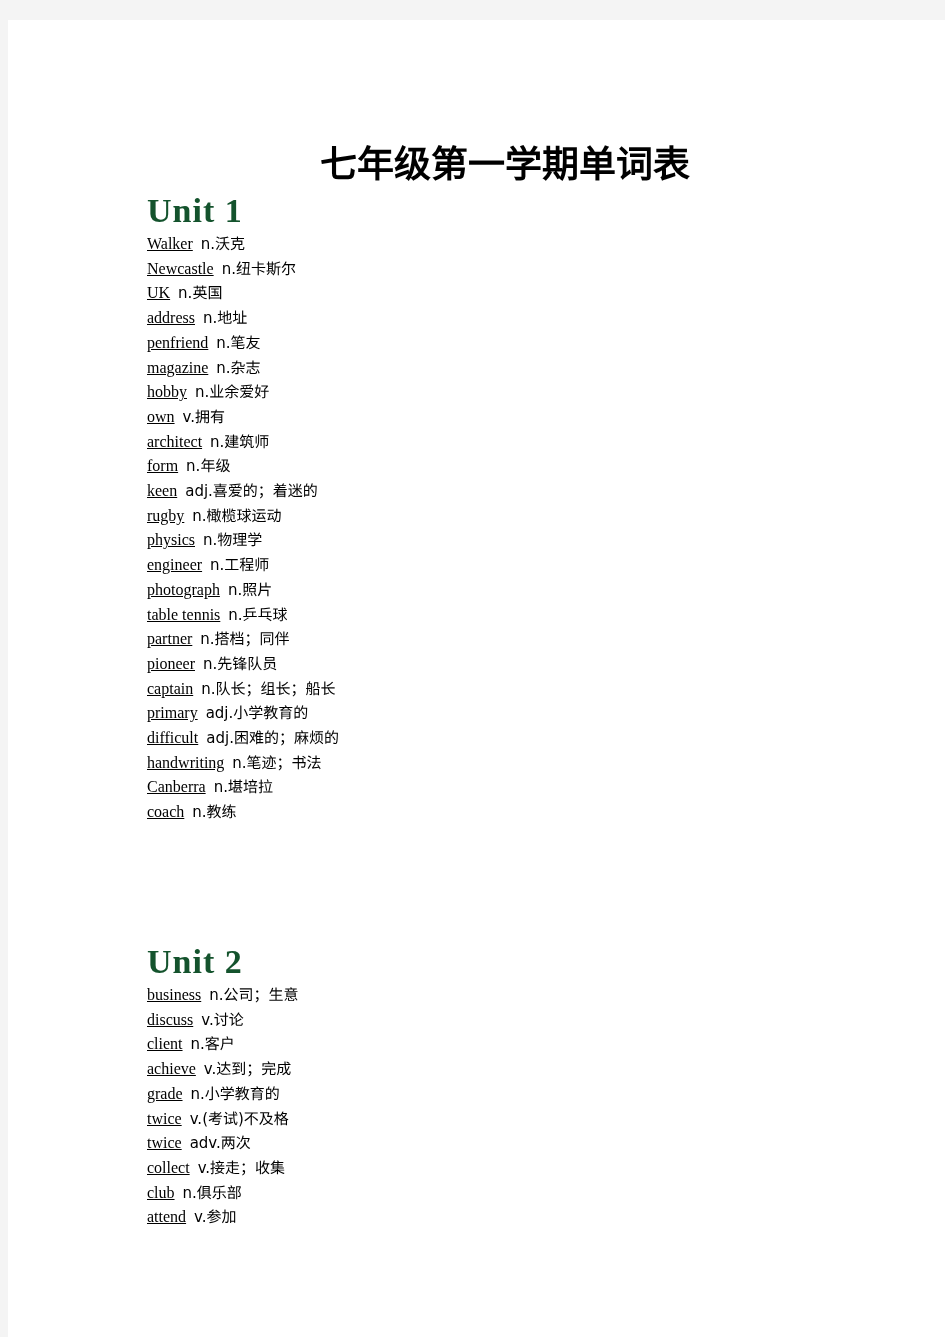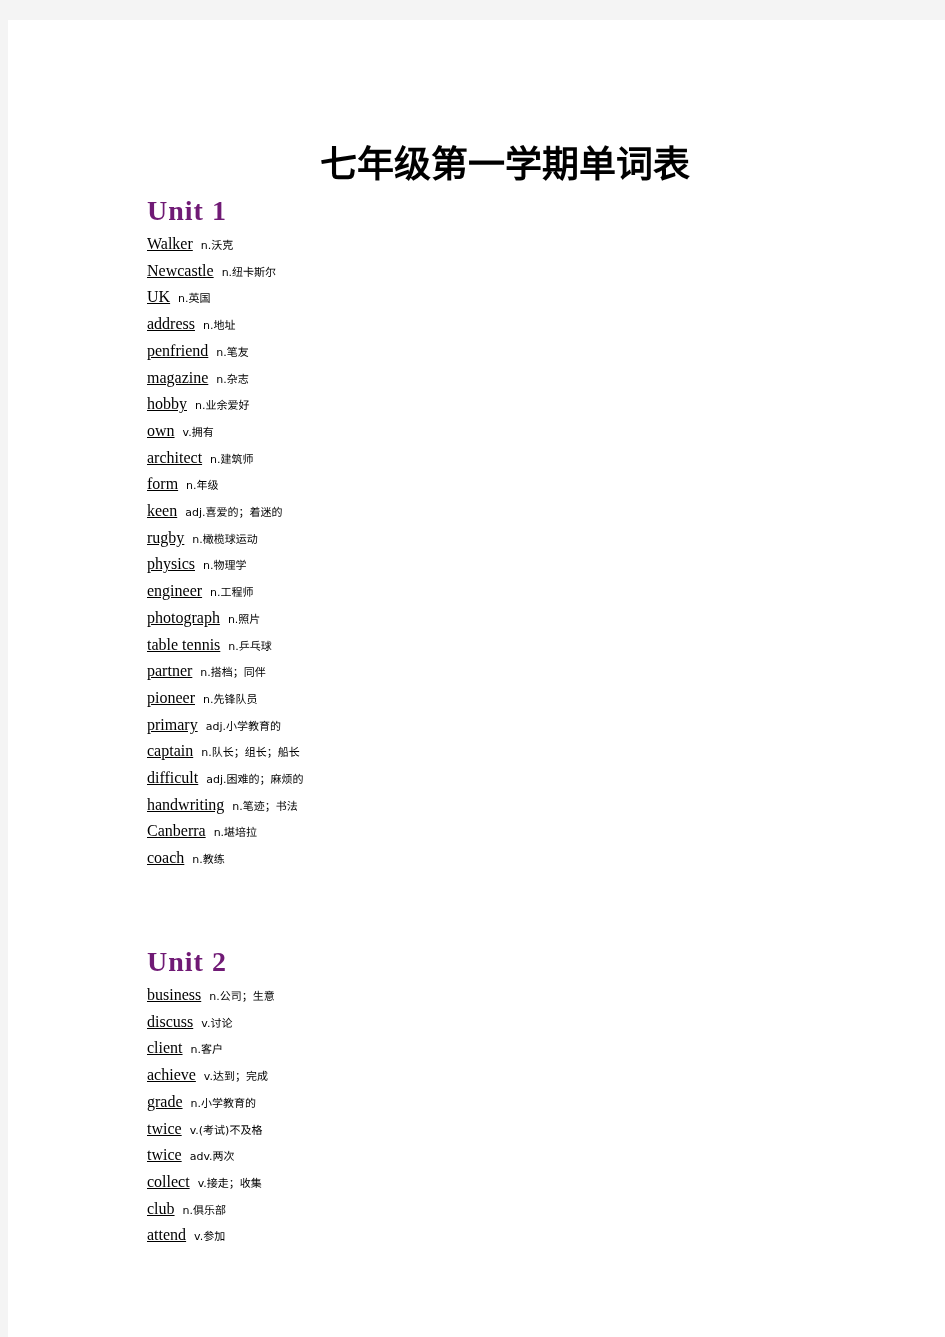--- a/index.html
+++ b/index.html
@@ -41,23 +41,23 @@
 
   .unit-block {
     position: absolute;
     left: 139px;
     width: 700px;
   }
 
   .unit-heading {
     font-family: "Liberation Serif", "DejaVu Serif", serif;
     font-weight: bold;
-    font-size: 28px;
+    font-size: 34px;
     line-height: 30px;
-    color: #701a75;
+    color: #14532d;
     margin: 0 0 6px 0;
     letter-spacing: 1px;
     white-space: nowrap;
   }
 
   .word-list {
     list-style: none;
     margin: 0;
     padding: 0;
   }
@@ -70,21 +70,21 @@
     white-space: nowrap;
   }
 
   .word-entry .term {
     font-family: "Liberation Serif", "DejaVu Serif", serif;
     text-decoration: underline;
   }
 
   .word-entry .gloss {
     font-family: "DejaVu Sans", "Liberation Sans", sans-serif;
-    font-size: 11px;
+    font-size: 15px;
   }
 
   #unit-1 { top: 176px; }
   #unit-2 { top: 927px; }
 </style>
 </head>
 <body>
 
 <div class="page-canvas">
 
@@ -104,22 +104,22 @@
         <li class="word-entry"><span class="term">architect</span>&nbsp;&nbsp;<span class="gloss">n.建筑师</span></li>
         <li class="word-entry"><span class="term">form</span>&nbsp;&nbsp;<span class="gloss">n.年级</span></li>
         <li class="word-entry"><span class="term">keen</span>&nbsp;&nbsp;<span class="gloss">adj.喜爱的；着迷的</span></li>
         <li class="word-entry"><span class="term">rugby</span>&nbsp;&nbsp;<span class="gloss">n.橄榄球运动</span></li>
         <li class="word-entry"><span class="term">physics</span>&nbsp;&nbsp;<span class="gloss">n.物理学</span></li>
         <li class="word-entry"><span class="term">engineer</span>&nbsp;&nbsp;<span class="gloss">n.工程师</span></li>
         <li class="word-entry"><span class="term">photograph</span>&nbsp;&nbsp;<span class="gloss">n.照片</span></li>
         <li class="word-entry"><span class="term">table tennis</span>&nbsp;&nbsp;<span class="gloss">n.乒乓球</span></li>
         <li class="word-entry"><span class="term">partner</span>&nbsp;&nbsp;<span class="gloss">n.搭档；同伴</span></li>
         <li class="word-entry"><span class="term">pioneer</span>&nbsp;&nbsp;<span class="gloss">n.先锋队员</span></li>
+        <li class="word-entry"><span class="term">captain</span>&nbsp;&nbsp;<span class="gloss">n.队长；组长；船长</span></li>
         <li class="word-entry"><span class="term">primary</span>&nbsp;&nbsp;<span class="gloss">adj.小学教育的</span></li>
-        <li class="word-entry"><span class="term">captain</span>&nbsp;&nbsp;<span class="gloss">n.队长；组长；船长</span></li>
         <li class="word-entry"><span class="term">difficult</span>&nbsp;&nbsp;<span class="gloss">adj.困难的；麻烦的</span></li>
         <li class="word-entry"><span class="term">handwriting</span>&nbsp;&nbsp;<span class="gloss">n.笔迹；书法</span></li>
         <li class="word-entry"><span class="term">Canberra</span>&nbsp;&nbsp;<span class="gloss">n.堪培拉</span></li>
         <li class="word-entry"><span class="term">coach</span>&nbsp;&nbsp;<span class="gloss">n.教练</span></li>
       </ul>
   </section>
 
   <section class="unit-block" id="unit-2">
     <h2 class="unit-heading">Unit 2</h2>
     <ul class="word-list">

